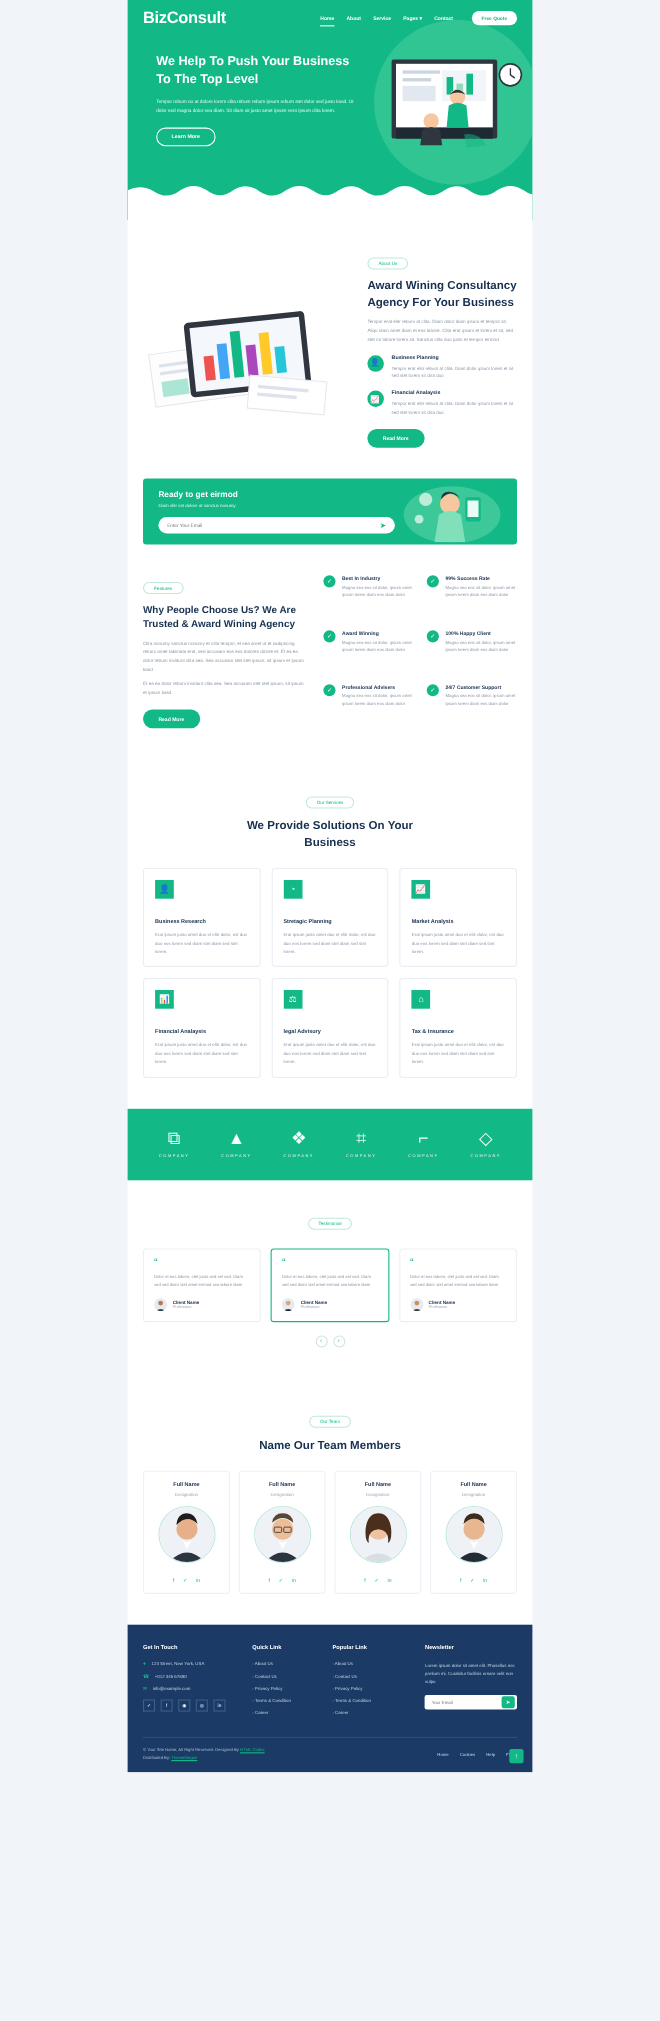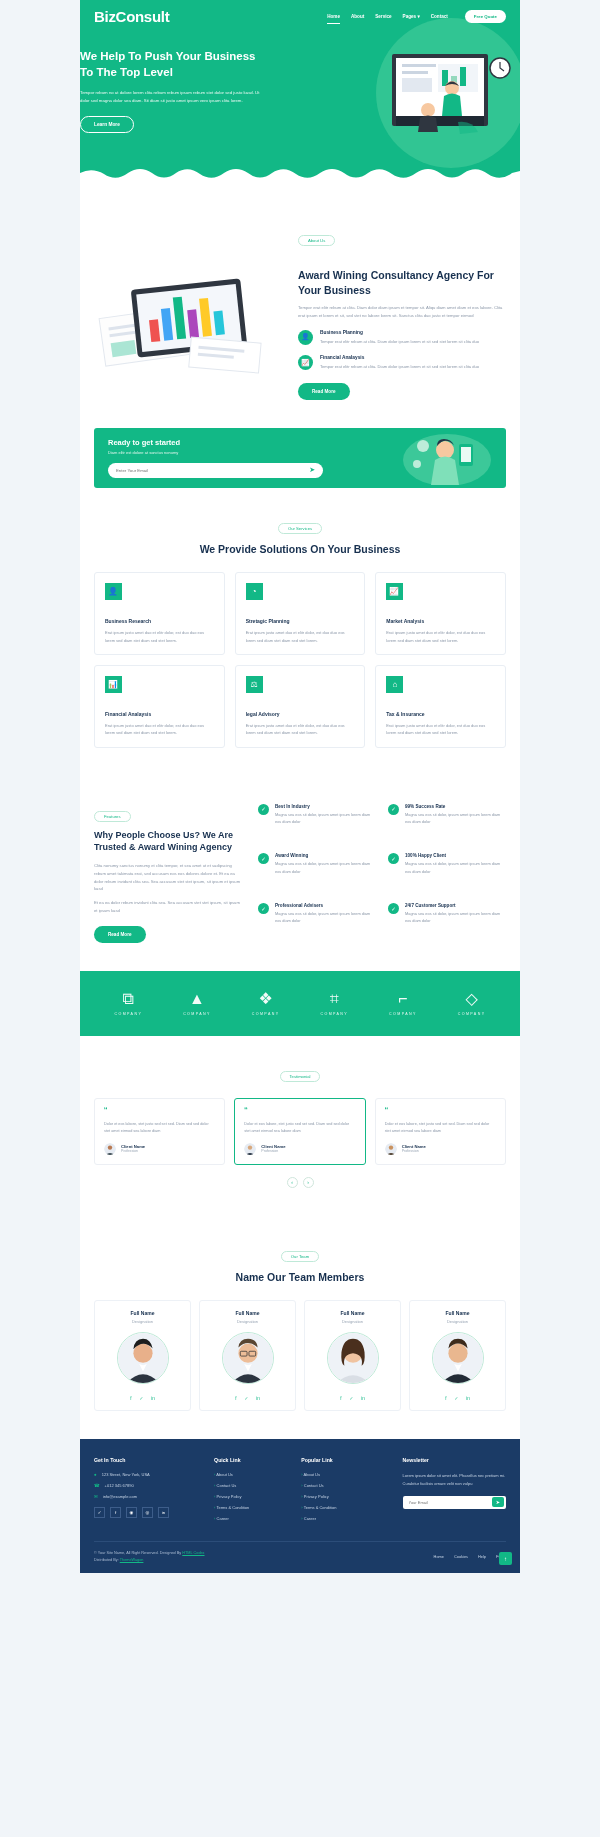--- a/index.html
+++ b/index.html
@@ -3,37 +3,37 @@
 <meta charset="utf-8">
 <style>
   * { box-sizing: border-box; margin: 0; padding: 0; }
   body {
     width: 600px; height: 1837px;
     background: #f1f5f9;
     font-family: "Liberation Sans", sans-serif;
     overflow: hidden;
   }
   .page { width: 600px; position: relative; }
-  .wrap { width: 440px; margin: 0 auto; background: #ffffff; position: relative; }
+  .wrap { width: 368px; margin: 0 auto; background: #ffffff; position: relative; }
 
   
   .hero { background: #12b886; position: relative; overflow: hidden; height: 200px; }
   .nav { display: flex; align-items: center; padding: 8px 14px 0 14px; position: relative; z-index: 5; }
   .logo { color: #fff; font-size: 15px; font-weight: bold; letter-spacing: -.3px; }
   .nav-links { margin-left: auto; display: flex; align-items: center; gap: 11px; }
   .nav-link { color: #fff; font-size: 4.6px; font-weight: bold; position: relative; }
   .nav-link.active::after {
     content: ""; position: absolute; left: 0; right: 0; bottom: -5px;
     height: 1px; background: #fff;
   }
   .quote-btn {
     background: #fff; color: #12b886; font-size: 4.4px; font-weight: bold;
     border: none; border-radius: 20px; padding: 4px 9px; margin-left: 6px;
   }
-  .hero-body { display: flex; padding: 14px 14px 0 0; position: relative; z-index: 4; }
+  .hero-body { display: flex; padding: 14px 14px 0 26px; position: relative; z-index: 4; }
   .hero-left { width: 180px; padding-top: 10px; }
   .hero-h1 { color: #fff; font-size: 11.5px; font-weight: bold; line-height: 1.35; }
   .hero-p { color: #eafaf4; font-size: 4.3px; line-height: 1.85; margin-top: 9px; }
   .hero-btn {
     margin-top: 11px; background: transparent; color: #fff; border: 1px solid #fff;
     border-radius: 20px; padding: 5px 13px; font-size: 4.8px; font-weight: bold;
   }
   .hero-art { position: absolute; right: 8px; top: 46px; width: 130px; height: 110px; }
   .blob {
     position: absolute; right: -6px; top: 18px; width: 150px; height: 150px;
@@ -264,21 +264,21 @@
         <rect x="81" y="42" width="9" height="42" fill="#12b886" transform="rotate(-6 95 64)"></rect>
         <rect x="94" y="56" width="9" height="28" fill="#ab47bc" transform="rotate(-6 95 64)"></rect>
         <rect x="107" y="46" width="9" height="38" fill="#ffca28" transform="rotate(-6 95 64)"></rect>
         <rect x="120" y="60" width="9" height="24" fill="#26c6da" transform="rotate(-6 95 64)"></rect>
         <rect x="96" y="86" width="70" height="30" fill="#fff" stroke="#e3e8ef" transform="rotate(5 130 100)"></rect>
         <rect x="104" y="94" width="46" height="3" fill="#dde3ec" transform="rotate(5 130 100)"></rect>
         <rect x="104" y="101" width="36" height="3" fill="#dde3ec" transform="rotate(5 130 100)"></rect>
       </svg>
       <div class="about-right">
         <span class="pill">About Us</span>
-        <div class="h2" style="margin-top:22px">Award Wining Consultancy Agency For Your Business</div>
+        <div class="h2" style="margin-top:7px">Award Wining Consultancy Agency For Your Business</div>
         <div class="body-text" style="margin-top:7px">Tempor erat elitr rebum at clita. Diam dolor diam ipsum et tempor sit. Aliqu diam amet diam et eos labore. Clita erat ipsum et lorem et sit, sed stet no labore lorem sit. Sanctus clita duo justo et tempor eirmod</div>
 
         <div class="feat-row">
           <div class="feat-ico">👤</div>
           <div>
             <div class="feat-t">Business Planning</div>
             <div class="feat-d">Tempor erat elitr rebum at clita. Diam dolor ipsum lorem et sit sed stet lorem sit clita duo</div>
           </div>
         </div>
         <div class="feat-row">
@@ -289,39 +289,95 @@
           </div>
         </div>
 
         <button class="btn-green" style="margin-top:12px">Read More</button>
       </div>
     </div>
   </div>
 
   <div class="cta">
     <div class="cta-left">
-      <div class="cta-h">Ready to get started</div>
+      <div class="cta-h">Ready to get eirmod</div>
       <div class="cta-sub">Diam elitr est dolore at sanctus nonumy</div>
       <div class="cta-form">
         <input type="text" placeholder="Enter Your Email" style="">
         <span class="send-ico">➤</span>
       </div>
     </div>
     <svg class="cta-art" viewBox="0 0 95 55">
       <ellipse cx="50" cy="30" rx="44" ry="26" fill="#5fd6a9" opacity=".55"></ellipse>
       <circle cx="48" cy="20" r="9" fill="#f7c8a0"></circle>
       <path d="M40 16 q8 -10 17 -1 q-3 -6 -10 -6 q-7 0 -7 7z" fill="#243447"></path>
       <path d="M38 30 q10 -7 20 0 l4 25 h-28 z" fill="#7fe0b9"></path>
       <rect x="62" y="14" width="14" height="22" rx="2" fill="#12b886"></rect>
       <rect x="64" y="17" width="10" height="15" fill="#eafaf4"></rect>
       <circle cx="26" cy="16" r="6" fill="#bdecd9"></circle>
       <circle cx="20" cy="34" r="4" fill="#bdecd9"></circle>
     </svg>
   </div>
 
+  <div class="sec">
+    <div class="why">
+      <div class="why-left">
+        <span class="pill">Features</span>
+        <div class="h2" style="margin-top:7px;font-size:9px">Why People Choose Us? We Are Trusted &amp; Award Wining Agency</div>
+        <div class="body-text" style="margin-top:8px">Clita nonumy sanctus nonumy et clita tempor, et sea amet ut et sadipscing rebum amet takimata erat, sed accusam eos eos dolores dolore et. Et ea ea dolor rebum invidunt clita sea. Sea accusam stet stet ipsum, sit ipsum et ipsum kasd</div>
+        <div class="body-text" style="margin-top:6px">Et ea ea dolor rebum invidunt clita sea. Sea accusam stet stet ipsum, sit ipsum et ipsum kasd</div>
+        <button class="btn-green" style="margin-top:11px">Read More</button>
+      </div>
+      <div class="why-cols">
+        <div class="chk">
+          <div class="chk-ico">✓</div>
+          <div>
+            <div class="chk-t">Best In Industry</div>
+            <div class="chk-d">Magna sea eos sit dolor, ipsum amet ipsum lorem diam eos diam dolor</div>
+          </div>
+        </div>
+        <div class="chk">
+          <div class="chk-ico">✓</div>
+          <div>
+            <div class="chk-t">99% Success Rate</div>
+            <div class="chk-d">Magna sea eos sit dolor, ipsum amet ipsum lorem diam eos diam dolor</div>
+          </div>
+        </div>
+        <div class="chk">
+          <div class="chk-ico">✓</div>
+          <div>
+            <div class="chk-t">Award Winning</div>
+            <div class="chk-d">Magna sea eos sit dolor, ipsum amet ipsum lorem diam eos diam dolor</div>
+          </div>
+        </div>
+        <div class="chk">
+          <div class="chk-ico">✓</div>
+          <div>
+            <div class="chk-t">100% Happy Client</div>
+            <div class="chk-d">Magna sea eos sit dolor, ipsum amet ipsum lorem diam eos diam dolor</div>
+          </div>
+        </div>
+        <div class="chk">
+          <div class="chk-ico">✓</div>
+          <div>
+            <div class="chk-t">Professional Advisers</div>
+            <div class="chk-d">Magna sea eos sit dolor, ipsum amet ipsum lorem diam eos diam dolor</div>
+          </div>
+        </div>
+        <div class="chk">
+          <div class="chk-ico">✓</div>
+          <div>
+            <div class="chk-t">24/7 Customer Support</div>
+            <div class="chk-d">Magna sea eos sit dolor, ipsum amet ipsum lorem diam eos diam dolor</div>
+          </div>
+        </div>
+      </div>
+    </div>
+  </div>
+
   <div class="sec center">
     <span class="pill">Our Services</span>
     <div class="h2" style="margin-top:8px;padding:0 70px">We Provide Solutions On Your Business</div>
     <div class="grid3" style="text-align:left">
       <div class="card">
         <div class="card-ico">👤</div>
         <div class="card-t">Business Research</div>
         <div class="card-d">Erat ipsum justo amet duo et elitr dolor, est duo duo eos lorem sed diam stet diam sed stet lorem.</div>
       </div>
       <div class="card">
@@ -341,76 +397,20 @@
       </div>
       <div class="card">
         <div class="card-ico">⚖</div>
         <div class="card-t">legal Advisory</div>
         <div class="card-d">Erat ipsum justo amet duo et elitr dolor, est duo duo eos lorem sed diam stet diam sed stet lorem.</div>
       </div>
       <div class="card">
         <div class="card-ico">⌂</div>
         <div class="card-t">Tax &amp; Insurance</div>
         <div class="card-d">Erat ipsum justo amet duo et elitr dolor, est duo duo eos lorem sed diam stet diam sed stet lorem.</div>
-      </div>
-    </div>
-  </div>
-
-  <div class="sec">
-    <div class="why">
-      <div class="why-left">
-        <span class="pill">Features</span>
-        <div class="h2" style="margin-top:7px;font-size:9px">Why People Choose Us? We Are Trusted &amp; Award Wining Agency</div>
-        <div class="body-text" style="margin-top:8px">Clita nonumy sanctus nonumy et clita tempor, et sea amet ut et sadipscing rebum amet takimata erat, sed accusam eos eos dolores dolore et. Et ea ea dolor rebum invidunt clita sea. Sea accusam stet stet ipsum, sit ipsum et ipsum kasd</div>
-        <div class="body-text" style="margin-top:6px">Et ea ea dolor rebum invidunt clita sea. Sea accusam stet stet ipsum, sit ipsum et ipsum kasd</div>
-        <button class="btn-green" style="margin-top:11px">Read More</button>
-      </div>
-      <div class="why-cols">
-        <div class="chk">
-          <div class="chk-ico">✓</div>
-          <div>
-            <div class="chk-t">Best In Industry</div>
-            <div class="chk-d">Magna sea eos sit dolor, ipsum amet ipsum lorem diam eos diam dolor</div>
-          </div>
-        </div>
-        <div class="chk">
-          <div class="chk-ico">✓</div>
-          <div>
-            <div class="chk-t">99% Success Rate</div>
-            <div class="chk-d">Magna sea eos sit dolor, ipsum amet ipsum lorem diam eos diam dolor</div>
-          </div>
-        </div>
-        <div class="chk">
-          <div class="chk-ico">✓</div>
-          <div>
-            <div class="chk-t">Award Winning</div>
-            <div class="chk-d">Magna sea eos sit dolor, ipsum amet ipsum lorem diam eos diam dolor</div>
-          </div>
-        </div>
-        <div class="chk">
-          <div class="chk-ico">✓</div>
-          <div>
-            <div class="chk-t">100% Happy Client</div>
-            <div class="chk-d">Magna sea eos sit dolor, ipsum amet ipsum lorem diam eos diam dolor</div>
-          </div>
-        </div>
-        <div class="chk">
-          <div class="chk-ico">✓</div>
-          <div>
-            <div class="chk-t">Professional Advisers</div>
-            <div class="chk-d">Magna sea eos sit dolor, ipsum amet ipsum lorem diam eos diam dolor</div>
-          </div>
-        </div>
-        <div class="chk">
-          <div class="chk-ico">✓</div>
-          <div>
-            <div class="chk-t">24/7 Customer Support</div>
-            <div class="chk-d">Magna sea eos sit dolor, ipsum amet ipsum lorem diam eos diam dolor</div>
-          </div>
-        </div>
       </div>
     </div>
   </div>
 
   <div class="brands">
     <div class="brand">
       <div class="brand-mark">⧉</div>
       <div class="brand-name">COMPANY</div>
     </div>
     <div class="brand">

